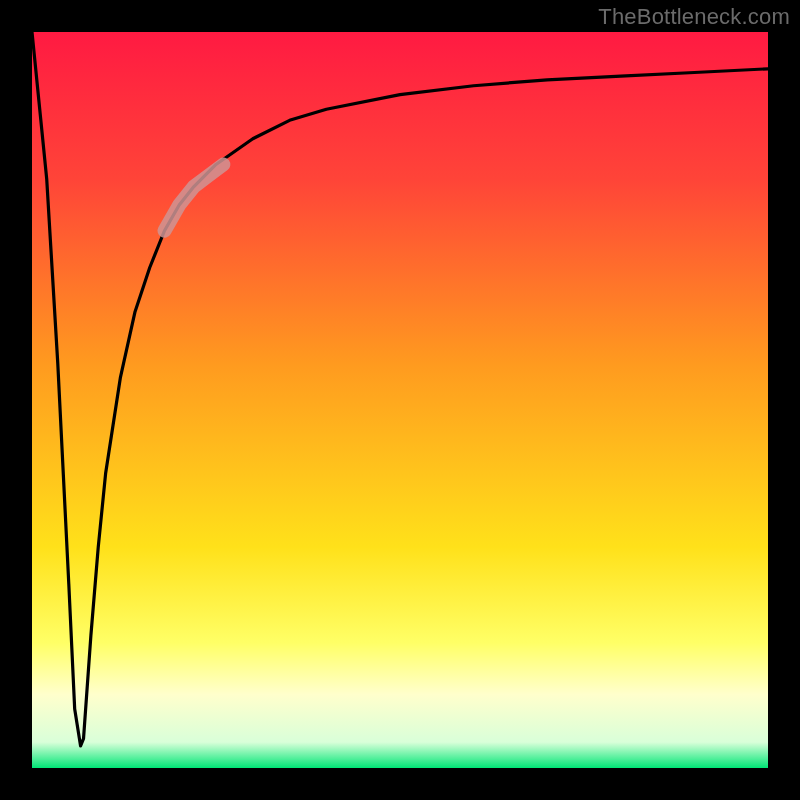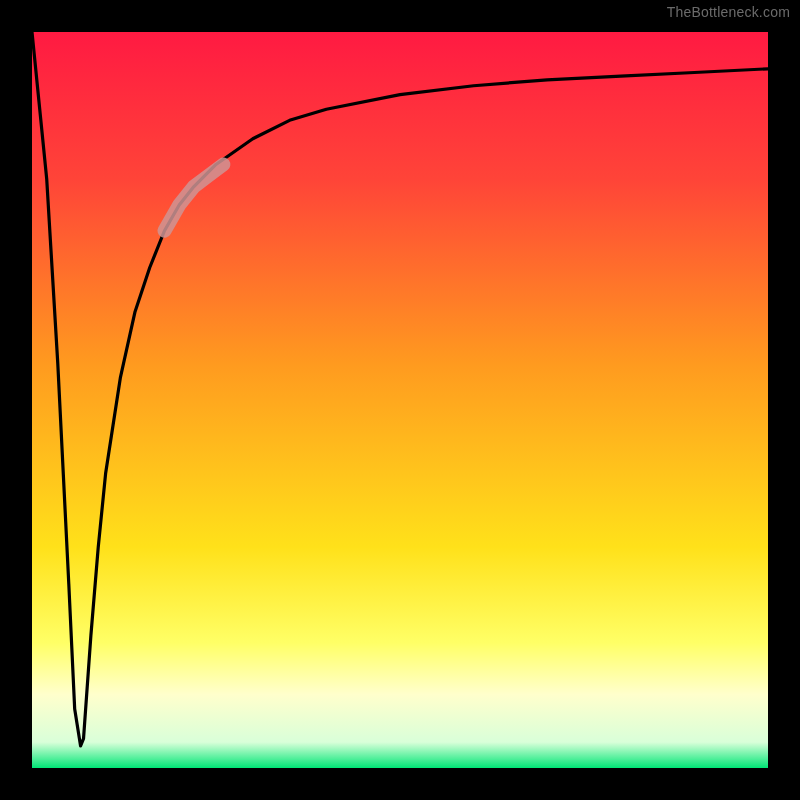--- a/index.html
+++ b/index.html
@@ -32,21 +32,21 @@
     position: absolute;
     inset: 0;
     width: 100%;
     height: 100%;
   }
   .attribution {
     position: absolute;
     top: 4px;
     right: 10px;
     color: #6b6b6b;
-    font-size: 14px;
+    font-size: 22px;
     font-weight: 500;
     letter-spacing: 0.2px;
   }
 </style>
 </head>
 <body>
 
 <div class="stage">
   <div class="plot-area">
     <svg class="gradient-bg" viewBox="0 0 736 736" preserveAspectRatio="none">

